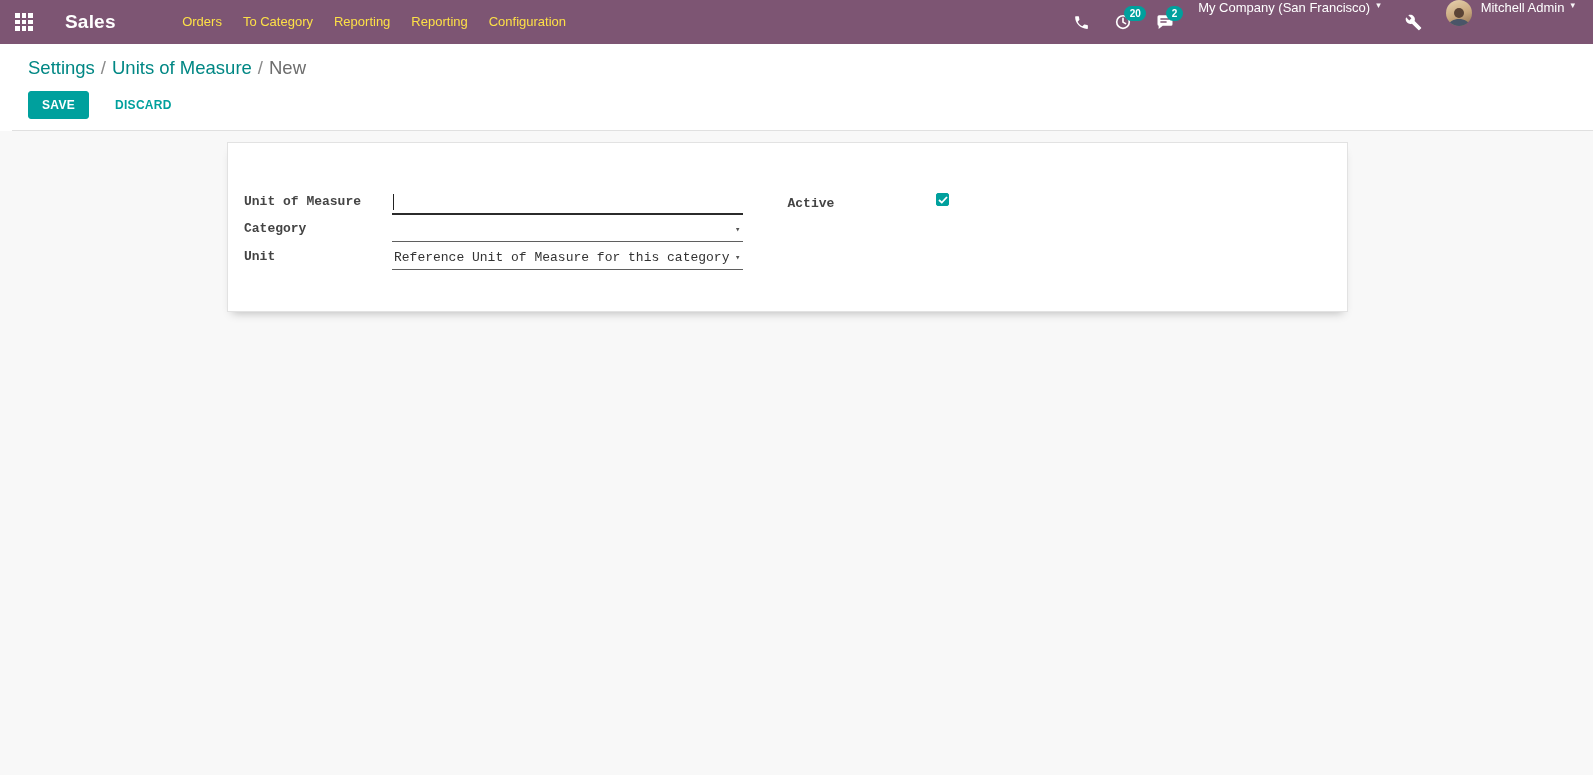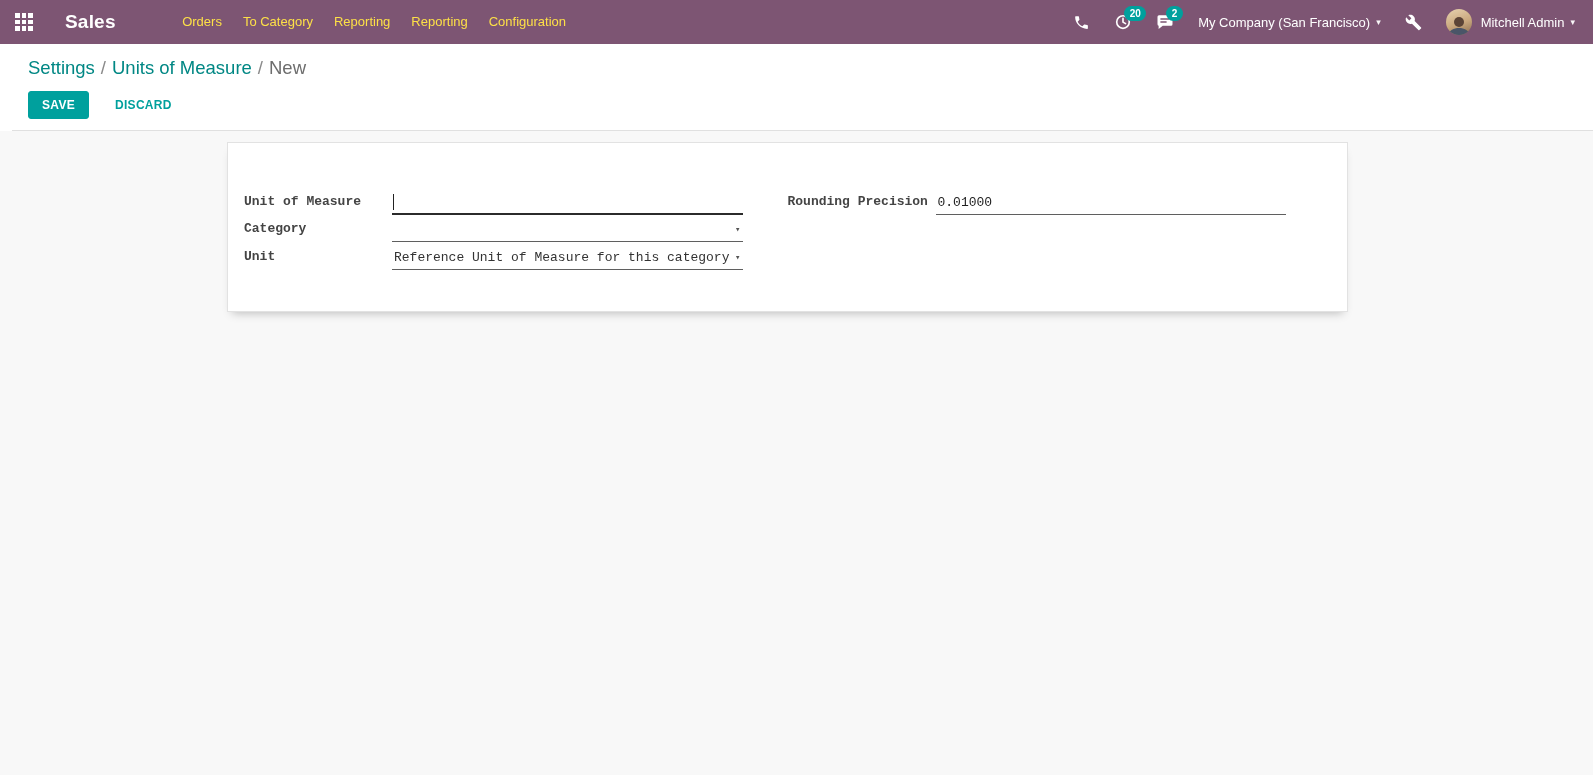--- a/index.html
+++ b/index.html
@@ -47,21 +47,21 @@
     padding:0 12px;color:#fff;
   }
   .nav-icon-btn svg{display:block;}
   .badge{
     position:absolute;top:6px;left:22px;
     background:var(--accent);color:#fff;
     font-size:10px;font-weight:bold;line-height:1;
     padding:2.5px 5.5px;border-radius:9px;
   }
   .company-switcher,.user-menu{
-    display:flex;align-items:center;border:none;background:transparent;cursor:pointer;
+    display:flex;border:none;background:transparent;cursor:pointer;
     color:#fff;font-size:13px;height:44px;padding:0 12px;font-family:inherit;
   }
   .caret{font-size:9px;margin-left:6px;color:#fff;opacity:.95;}
   .avatar{
     width:26px;height:26px;border-radius:50%;overflow:hidden;flex:0 0 26px;
     background:linear-gradient(160deg,#e8d3b0 0%,#c9a87e 55%,#8a6d4f 100%);
     display:flex;align-items:flex-end;justify-content:center;margin-right:9px;
   }
   .avatar svg{display:block;}
 
@@ -234,21 +234,25 @@
         <label class="field-label">Unit</label>
         <div class="field">
           <div class="select-field">
             <span>Reference Unit of Measure for this category</span>
             <span class="sel-caret">▾</span>
           </div>
         </div>
       </div>
     </div>
     <div class="col">
-      <div class="field-row">
-        <label class="field-label">Rounding Precision</label>
-        <div class="field">
-          <input class="text-input" type="text" value="0.01000" style="">
+      <div class="field-row row-tight">
+        <label class="field-label">Active</label>
+        <div class="field" style="border:none;">
+          <span class="checkbox checked">
+            <svg width="10" height="8" viewBox="0 0 10 8">
+                <polyline points="1,4 3.8,6.6 9,1" fill="none" stroke="#fff" stroke-width="1.8"></polyline>
+              </svg>
+          </span>
         </div>
       </div>
     </div>
   </section>
 </main>
 
 </body></html>

